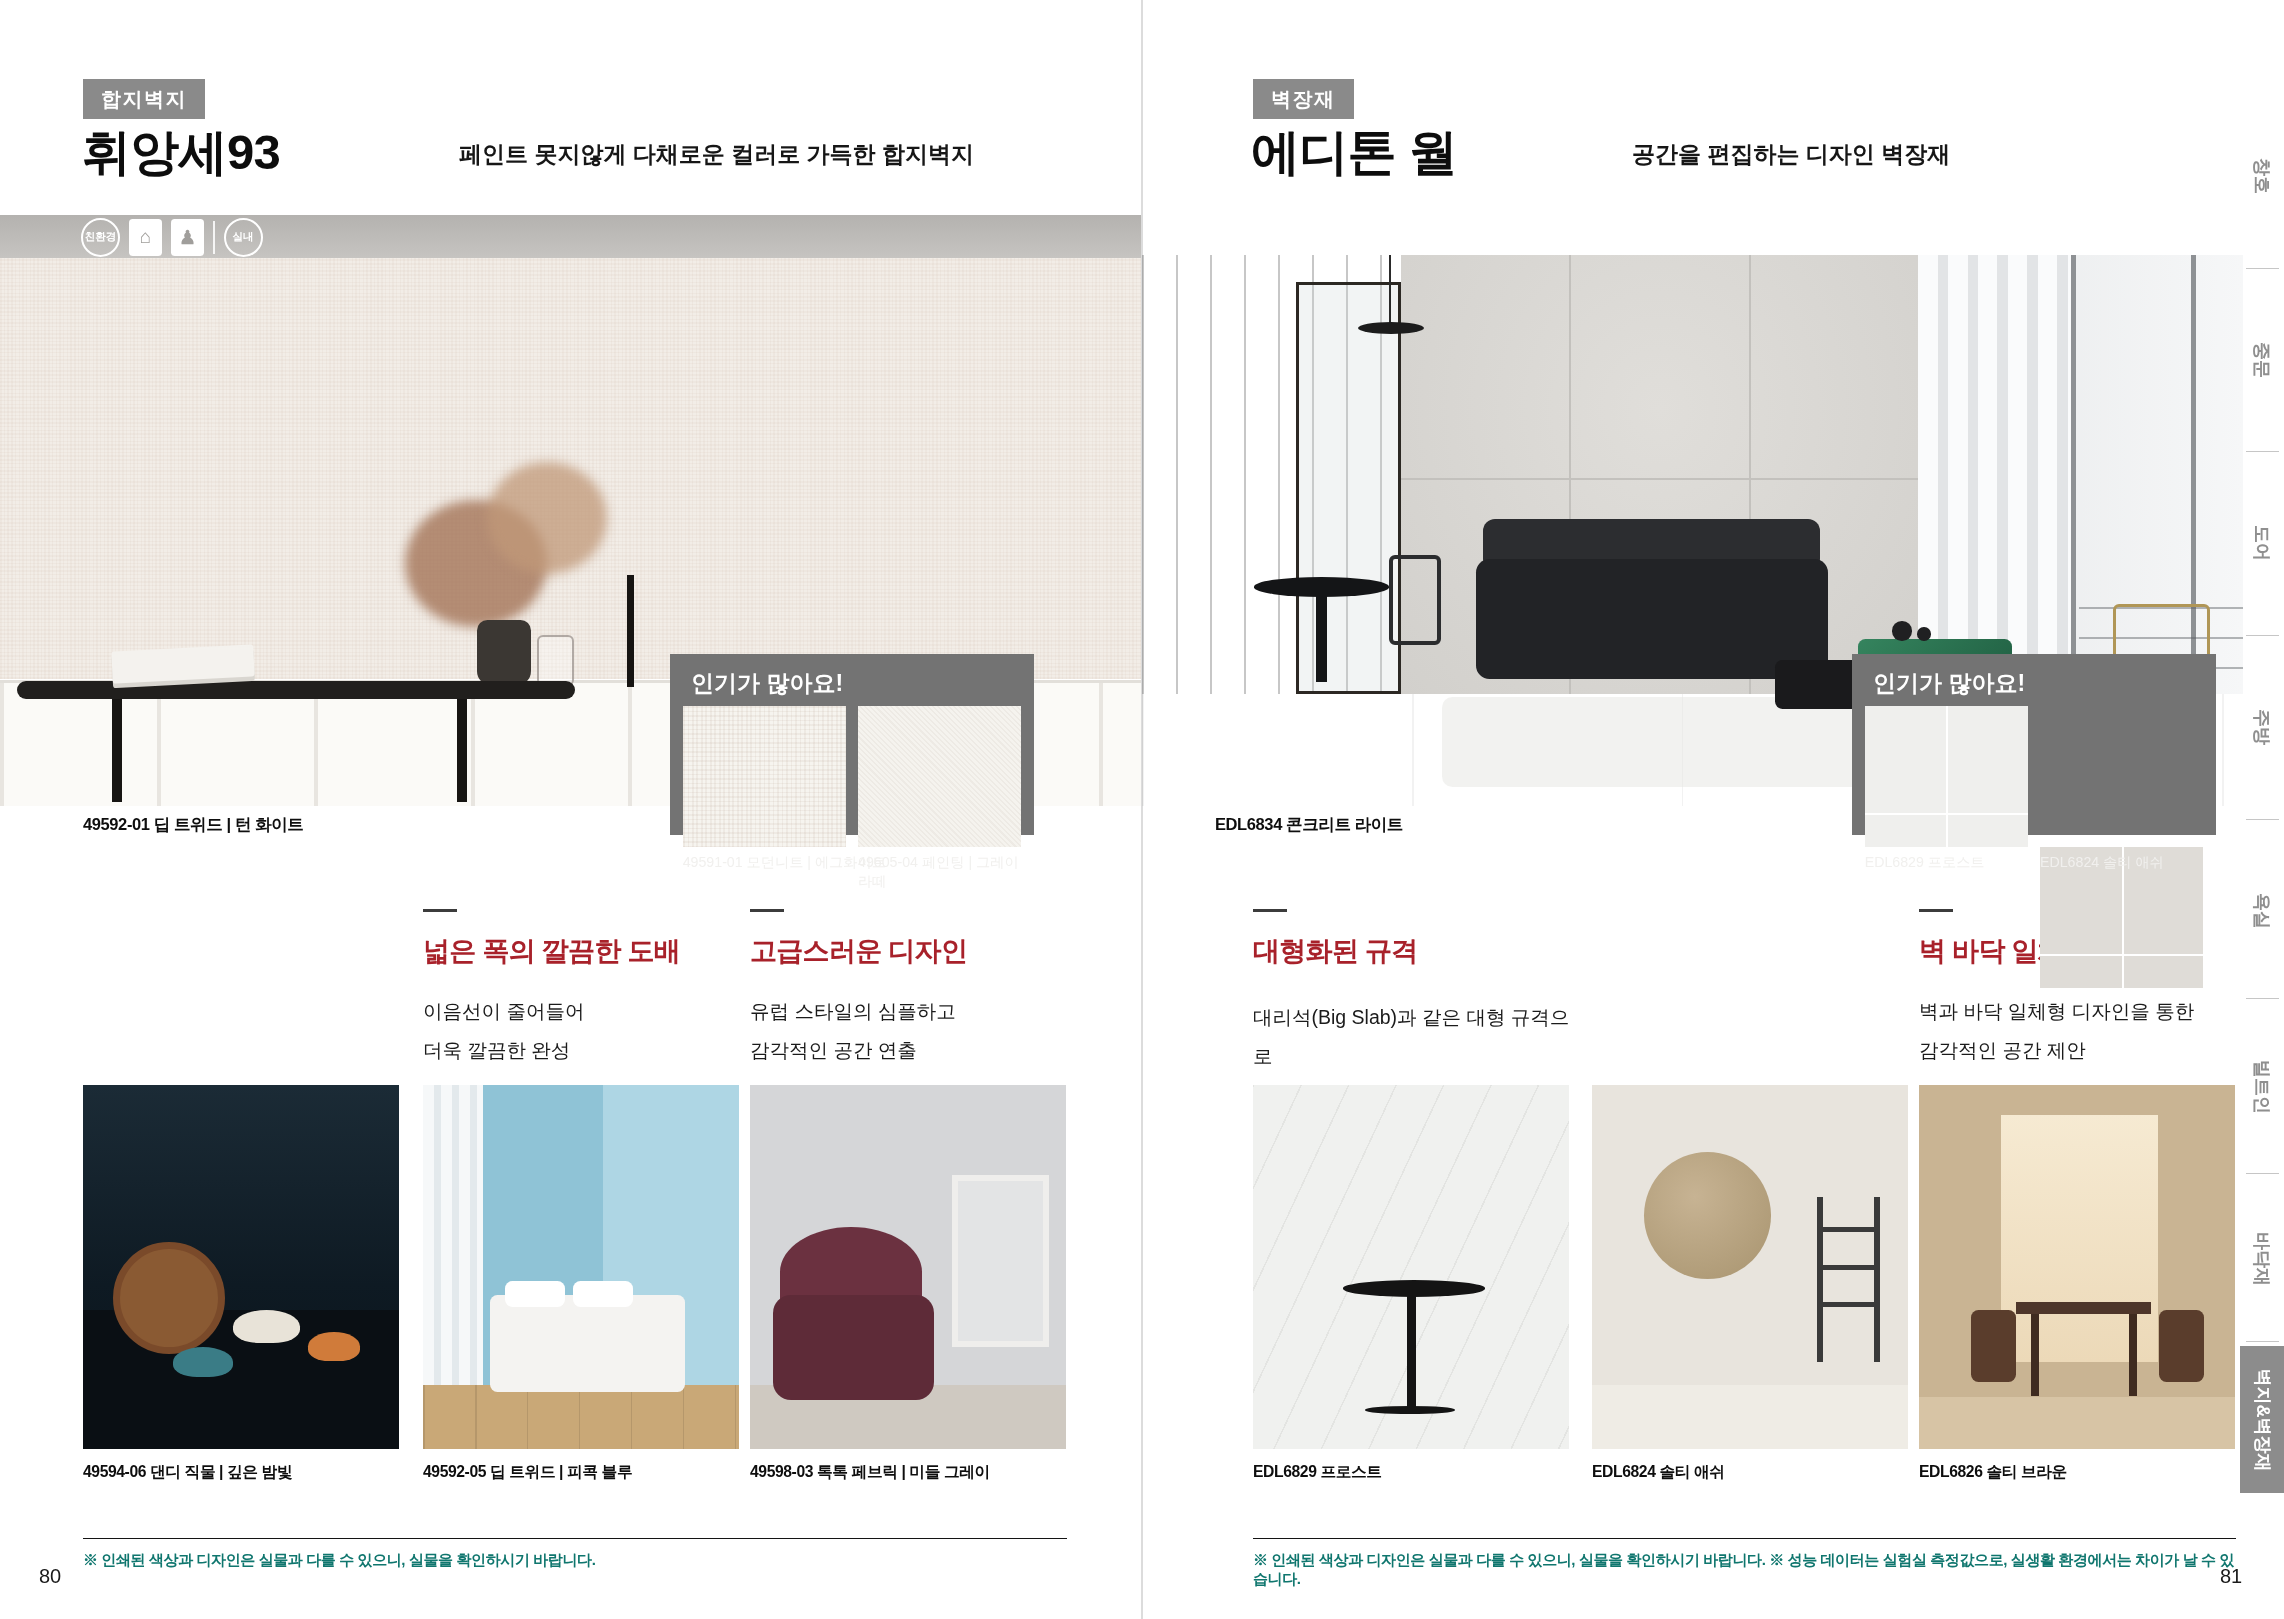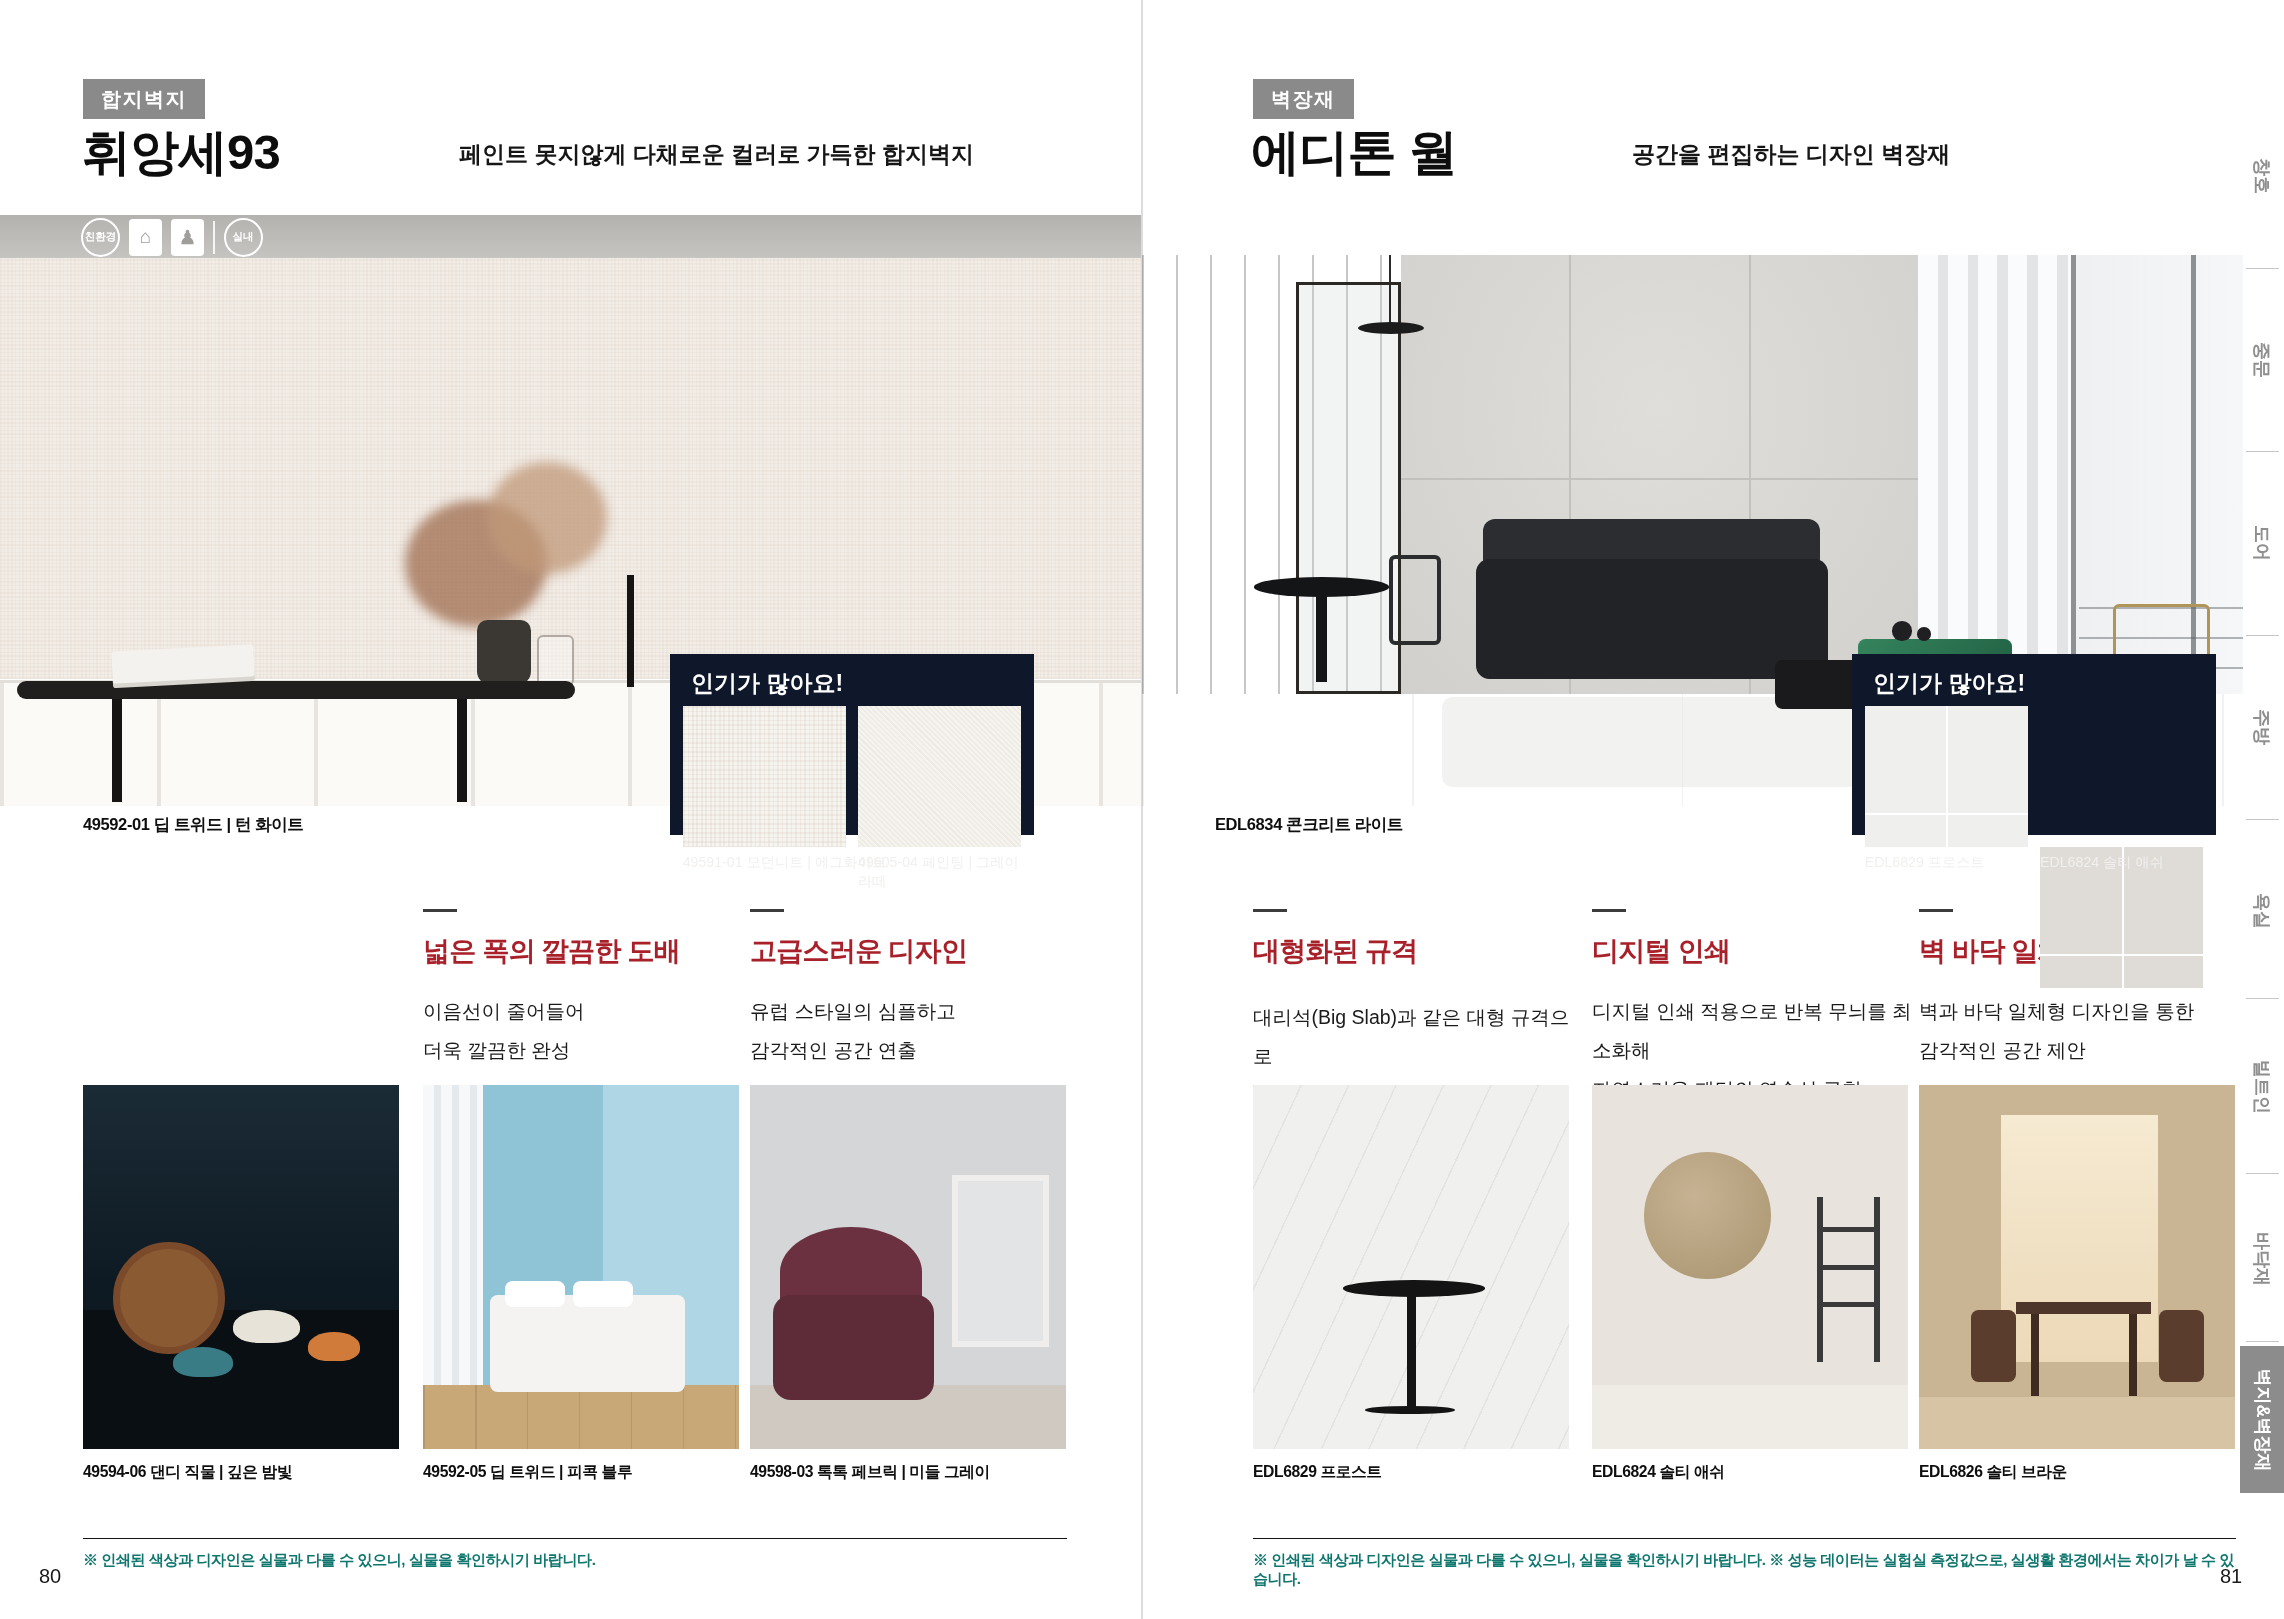--- a/index.html
+++ b/index.html
@@ -58,21 +58,21 @@
   .sofa-back{left:341px;top:264px;width:337px;height:52px;border-radius:12px;background:#2c2d30}
   .sofa-seat{left:334px;top:304px;width:352px;height:120px;border-radius:13.5px;background:#222326}
   .hr-darktable{left:633px;top:405px;width:97px;height:49px;border-radius:7.5px;background:#1a1a1c}
   .hr-green{left:716px;top:384px;width:154px;height:72px;border-radius:7.5px;background:linear-gradient(135deg,#35845e,#1d5a3e)}
   .hr-sphere{border-radius:50%;background:#202022}
   .hr-cart{left:971px;top:349px;width:97px;height:112px;border:3px solid #b09656;border-radius:6px}
   .hr-cart-shelf{left:971px;width:97px;height:2.2px;background:#b09656}
 
   
   .caption{font-size:16.5px;font-weight:700;color:#0e0e0e;letter-spacing:-0.4px}
-  .popular{width:364px;height:181px;background:#0f172a;z-index:6}
+  .popular{width:364px;height:181px;background:#737373;z-index:6}
   .ptitle{left:21px;top:13.5px;color:#fff;font-size:23px;font-weight:800}
   .swatch{top:52px;width:163px;height:141px}
   .swlabel{top:199px;color:#f1f0ee;font-size:14.2px}
   .texA{background:#f6f4ef;background-image:repeating-linear-gradient(0deg,rgba(160,130,110,.09) 0 1.5px,transparent 1.5px 4.5px),repeating-linear-gradient(90deg,rgba(160,130,110,.09) 0 1.5px,transparent 1.5px 4.5px)}
   .texB{background:#f5f3ee;background-image:repeating-linear-gradient(45deg,rgba(150,130,115,.08) 0 1.5px,transparent 1.5px 3.7px)}
   .tile{position:relative}
   .tile::before{content:"";position:absolute;left:50%;top:0;width:2.2px;height:100%;background:#fff}
   .tile::after{content:"";position:absolute;left:0;top:76%;width:100%;height:2.2px;background:#fff}
   .tileA{background:#efefed}
   .tileB{background:#dfdcd7}
@@ -256,26 +256,20 @@
     <div class="abs swlabel" style="left:12.7px">EDL6829 프로스트</div>
     <div class="abs swlabel" style="left:188px">EDL6824 솔티 애쉬</div>
   </div>
 
   <div class="abs feature" style="left:1253px;top:909px">
     <div class="tick"></div>
     <div class="fhead">대형화된 규격</div>
     <div class="fline" style="margin-top:29px">대리석(Big Slab)과 같은 대형 규격으로</div>
     <div class="fline">다채로운 디자인 연출</div>
   </div>
-  <div class="abs feature" style="left:1592px;top:909px">
-    <div class="tick"></div>
-    <div class="fhead">디지털 인쇄</div>
-    <div class="fline" style="margin-top:22.5px">디지털 인쇄 적용으로 반복 무늬를 최소화해</div>
-    <div class="fline">자연스러운 패턴의 연속성 구현</div>
-  </div>
   <div class="abs feature" style="left:1919px;top:909px">
     <div class="tick"></div>
     <div class="fhead">벽 바닥 일체형 디자인</div>
     <div class="fline" style="margin-top:22.5px">벽과 바닥 일체형 디자인을 통한</div>
     <div class="fline">감각적인 공간 제안</div>
   </div>
 
   <div class="prod pr1" style="left:1253px;top:1085px">
     <div class="abs pr1-table"></div>
     <div class="abs pr1-leg"></div>

